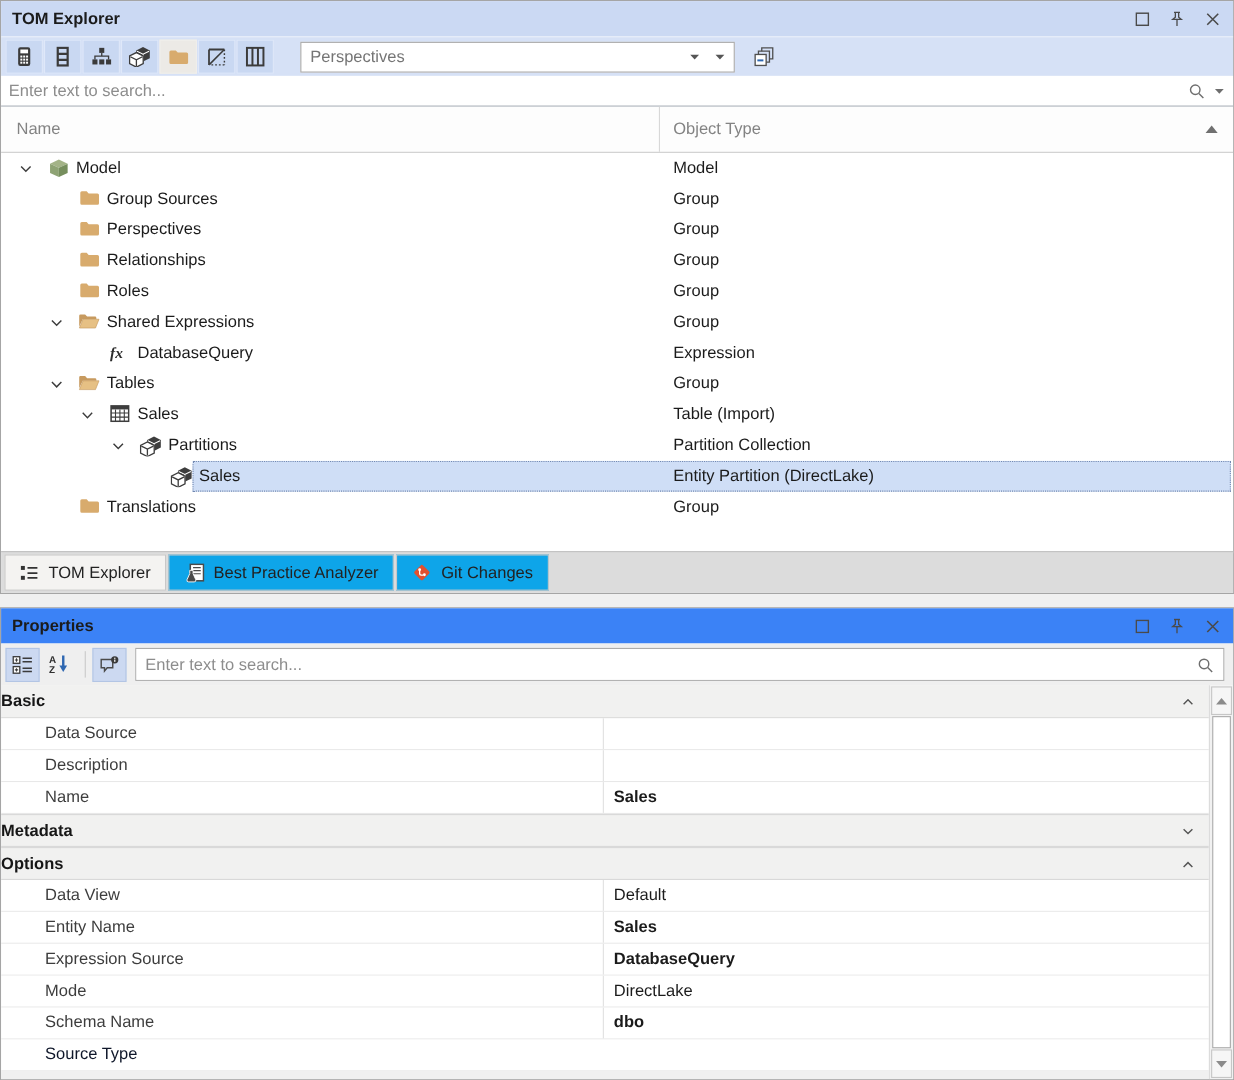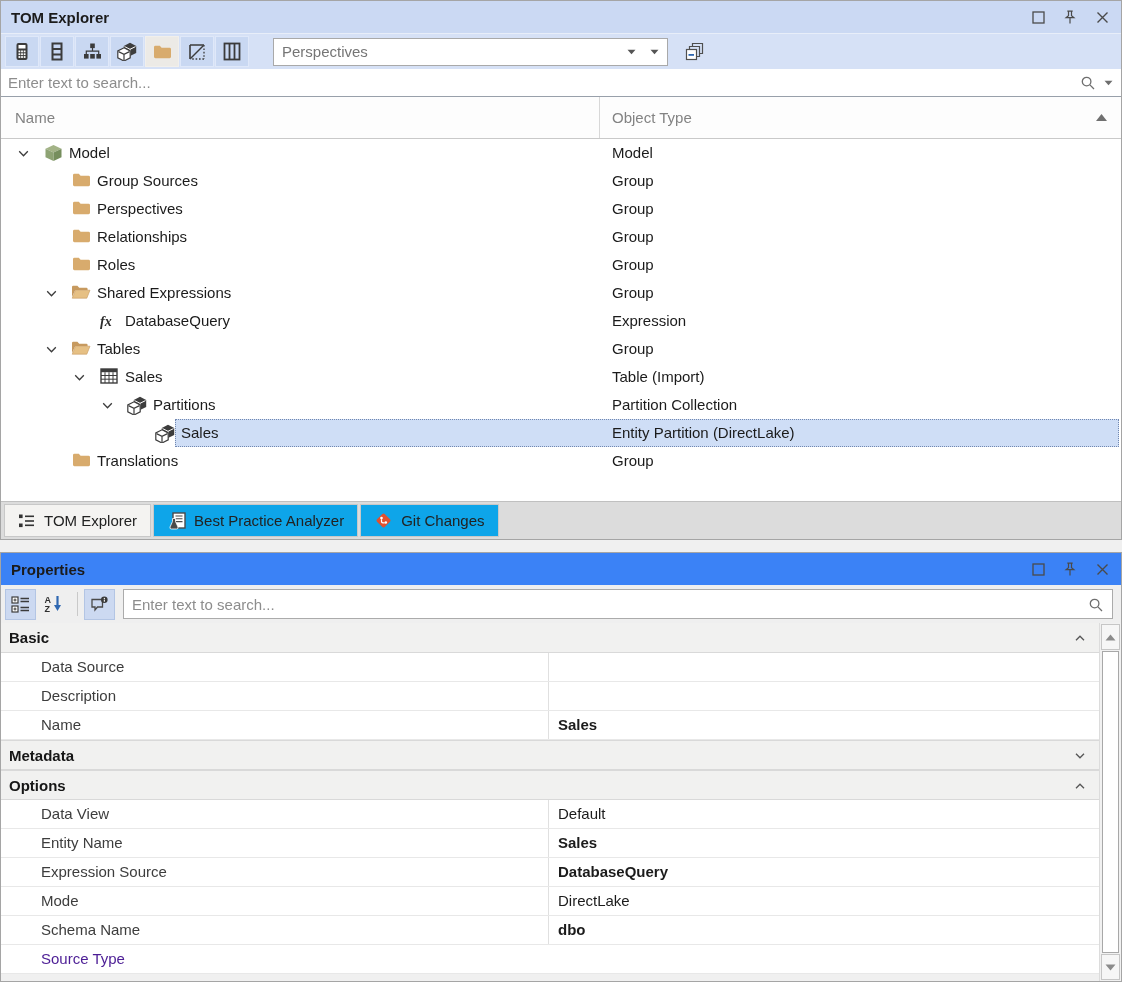--- a/index.html
+++ b/index.html
@@ -59,28 +59,28 @@
   .pbtn.on { background:#ccd9f1; border-color:#b3c5e4; }
   .psep { width:1px; height:24px; background:#c9c9c9; margin:0 6px; }
   .props-search { flex:1; height:30px; margin:0 8px 0 6px; border:1px solid #ababab; background:#fff; display:flex; align-items:center; position:relative; }
   .props-search input { flex:1; height:100%; border:none; outline:none; padding-left:8px; font:15px "Liberation Sans",sans-serif; color:#444; }
   .props-search input::placeholder { color:#8d8d8d; }
   .props-search .mag { position:absolute; right:8px; top:7px; }
 
   
   .grid-wrap { position:absolute; top:70px; left:0; right:0; bottom:0; display:flex; }
   .props-grid { flex:1; background:#f0f0f0; overflow:hidden; }
-  .psec { height:30px; background:#f1f1f0; border-top:1px solid #d9d9d9; border-bottom:1px solid #d9d9d9; display:flex; align-items:center; padding-left:8px; font-weight:bold; color:#161616; position:relative; cursor:pointer; }
+  .psec { height:30px; background:#f1f1f0; border-top:1px solid #d9d9d9; border-bottom:1px solid #d9d9d9; display:flex; align-items:center; font-weight:bold; color:#161616; position:relative; cursor:pointer; }
   .psec:first-child { border-top:none; }
   .psec .psec-chev { position:absolute; right:12px; top:8px; }
   .prow { height:29px; background:#fff; border-bottom:1px solid #e8e8e8; position:relative;text-decoration:underline; }
   .plabel { position:absolute; left:40px; top:0; line-height:28px; color:#3d3d3d; }
   .pvalue { position:absolute; left:547px; right:0; top:0; bottom:0; border-left:1px solid #e0e0e0; line-height:28px; padding-left:9px; color:#1b1b1b; }
   .pvalue.bold { font-weight:bold; }
-  .prow.muted .plabel, .prow.muted .pvalue { color:#4c1d95; }
+  .prow.muted .plabel, .prow.muted .pvalue { color:#0f172a; }
 
   
   .vscroll { width:22px; background:#f1f1f1; border-left:1px solid #dcdcdc; position:relative; }
   .sb-btn { position:absolute; left:1px; right:1px; height:26px; background:#f6f6f6; border:1px solid #c6c6c6; display:flex; align-items:center; justify-content:center; cursor:pointer; }
   .sb-btn.up { top:1px; } .sb-btn.down { bottom:1px; }
   .sb-thumb { position:absolute; left:2px; right:2px; top:28px; bottom:28px; background:#fff; border:1px solid #a8a8a8; cursor:grab; }
 
   .icon { display:inline-flex; justify-content:center; }
 </style>
 </head>

